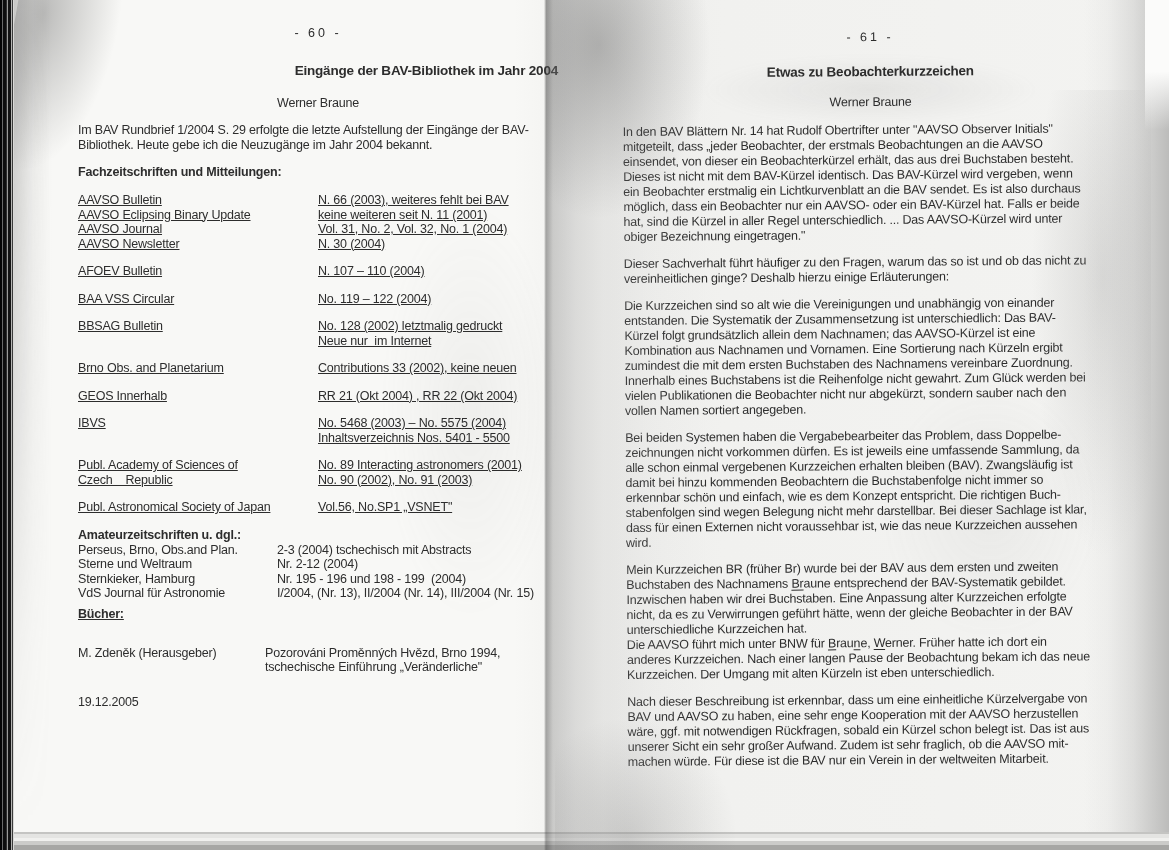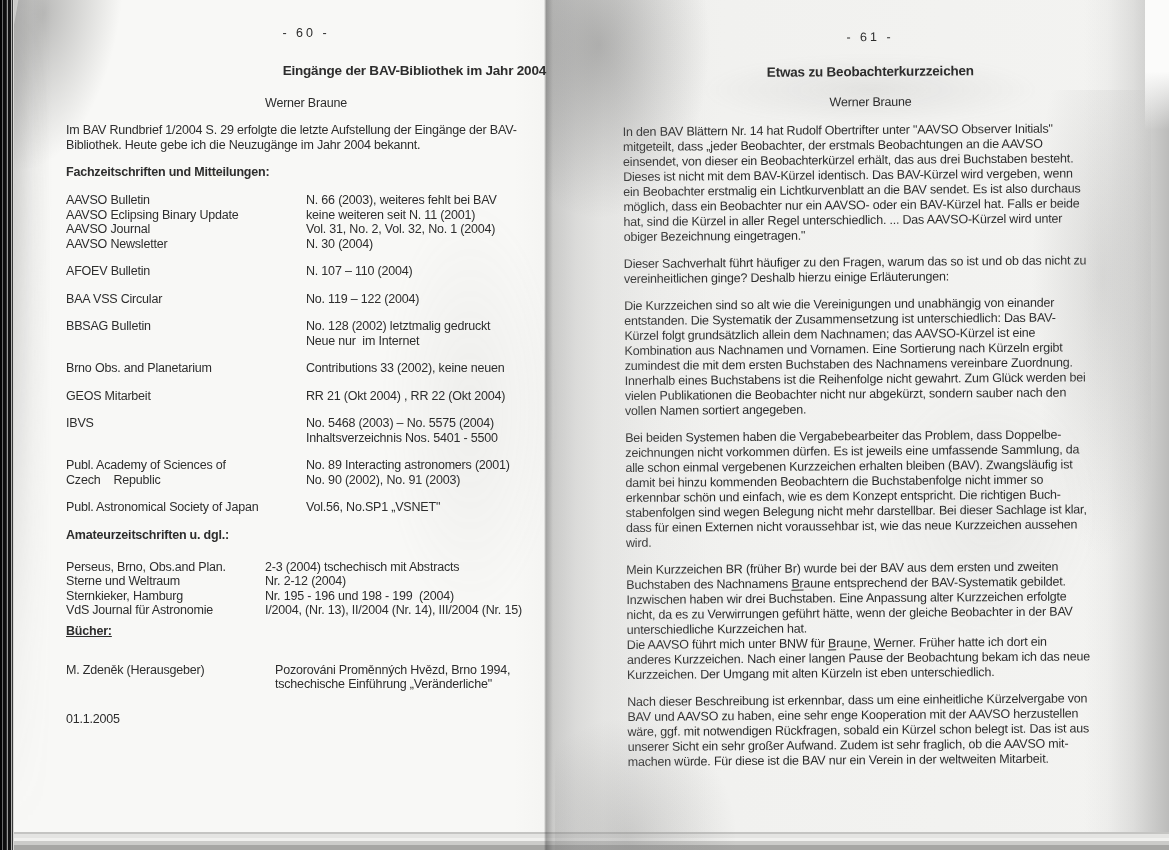--- a/index.html
+++ b/index.html
@@ -46,43 +46,43 @@
   }
   .ghost { z-index:1; filter: blur(3px); }
   .ghost.g1 { left:700px; top:55px; width:340px; height:70px;
     background: radial-gradient(ellipse, rgba(120,120,120,.12), transparent 70%); }
   .ghost.g2 { left:380px; top:200px; width:180px; height:420px;
     background: radial-gradient(ellipse, rgba(130,130,130,.08), transparent 70%); }
   .ghost.g3 { left:880px; top:380px; width:220px; height:260px;
     background: radial-gradient(ellipse, rgba(130,130,130,.07), transparent 70%); }
   
   .page { position:absolute; z-index:2; letter-spacing:-0.2px; }
-  .page-left  { left:66px; top:26px; width:480px; }
+  .page-left  { left:78px; top:26px; width:480px; }
   .page-right { left:622px; top:32px; width:496px; transform:rotate(-0.45deg); transform-origin:left top; }
   .pg-num { text-align:center; font-size:12.5px; letter-spacing:3px; line-height:15px; }
   .page-left  .pg-num { margin-bottom:22px; }
   .page-right .pg-num { margin-bottom:19px; }
   .title  { text-align:center; font-weight:bold; font-size:13.5px; line-height:16px; }
   .page-left  .title { margin-bottom:17px;text-align:right; }
   .page-right .title { margin-bottom:15px; }
   .author { text-align:center; font-size:12.5px; line-height:15px; }
   .page-left  .author { margin-bottom:12px; }
   .page-right .author { margin-bottom:13px; }
   .body-text { font-size:12.5px; line-height:15px; white-space:pre-wrap; }
   .page-left .body-text { line-height:14.5px; }
   .para { margin-bottom:12px; }
   .sec-heading { font-weight:bold; font-size:12.5px; line-height:15px; }
   .h1 { margin-top:13px; margin-bottom:13px; }
-  .h2 { margin-top:12px; margin-bottom:17px; }
+  .h2 { margin-top:12px; }
   .h3 { margin-top:6px;  margin-bottom:24px;text-decoration:underline; }
-  .rows-1 .row { display:flex; margin-bottom:13px; }
+  .rows-1 .row { display:flex; margin-bottom:13px;text-decoration:underline; }
   .rows-1 .lbl { width:240px; flex:none; }
   .rows-2 .row { display:flex; margin-bottom:0;gap:22px; }
   .rows-2 .lbl { width:177px; flex:none; }
-  .rows-3 .row { display:flex; margin-bottom:6px;gap:22px; }
+  .rows-3 .row { display:flex; margin-bottom:6px; }
   .rows-3 .lbl { width:187px; flex:none; }
   .date-line { margin-top:20px; font-size:12.5px; line-height:15px; }
   .u { text-decoration:underline; text-underline-offset:2px;text-align:right; }
 </style>
 </head>
 <body>
 
 <div class="scan">
 
   <div class="overlay ghost g1"></div>
@@ -119,21 +119,21 @@
       <div class="row">
         <div class="lbl body-text">BBSAG Bulletin</div>
         <div class="val body-text">No. 128 (2002) letztmalig gedruckt
 Neue nur  im Internet</div>
       </div>
       <div class="row">
         <div class="lbl body-text">Brno Obs. and Planetarium</div>
         <div class="val body-text">Contributions 33 (2002), keine neuen</div>
       </div>
       <div class="row">
-        <div class="lbl body-text">GEOS Mitarbeit</div>
+        <div class="lbl body-text">GEOS Innerhalb</div>
         <div class="val body-text">RR 21 (Okt 2004) , RR 22 (Okt 2004)</div>
       </div>
       <div class="row">
         <div class="lbl body-text">IBVS</div>
         <div class="val body-text">No. 5468 (2003) – No. 5575 (2004)
 Inhaltsverzeichnis Nos. 5401 - 5500</div>
       </div>
       <div class="row">
         <div class="lbl body-text">Publ. Academy of Sciences of
 Czech    Republic</div>
@@ -168,21 +168,21 @@
 
     <div class="sec-heading h3">Bücher:</div>
     <div class="rows-3">
       <div class="row">
         <div class="lbl body-text">M. Zdeněk (Herausgeber)</div>
         <div class="val body-text">Pozorováni Proměnných Hvězd, Brno 1994,
 tschechische Einführung „Veränderliche"</div>
       </div>
     </div>
 
-    <div class="date-line">01.1.2005</div>
+    <div class="date-line">19.12.2005</div>
   </div>
 
   <div class="page page-right">
     <div class="pg-num">- 61 -</div>
     <div class="title">Etwas zu Beobachterkurzzeichen</div>
     <div class="author">Werner Braune</div>
     <div class="body-text para">In den BAV Blättern Nr. 14 hat Rudolf Obertrifter unter "AAVSO Observer Initials"
 mitgeteilt, dass „jeder Beobachter, der erstmals Beobachtungen an die AAVSO
 einsendet, von dieser ein Beobachterkürzel erhält, das aus drei Buchstaben besteht.
 Dieses ist nicht mit dem BAV-Kürzel identisch. Das BAV-Kürzel wird vergeben, wenn

